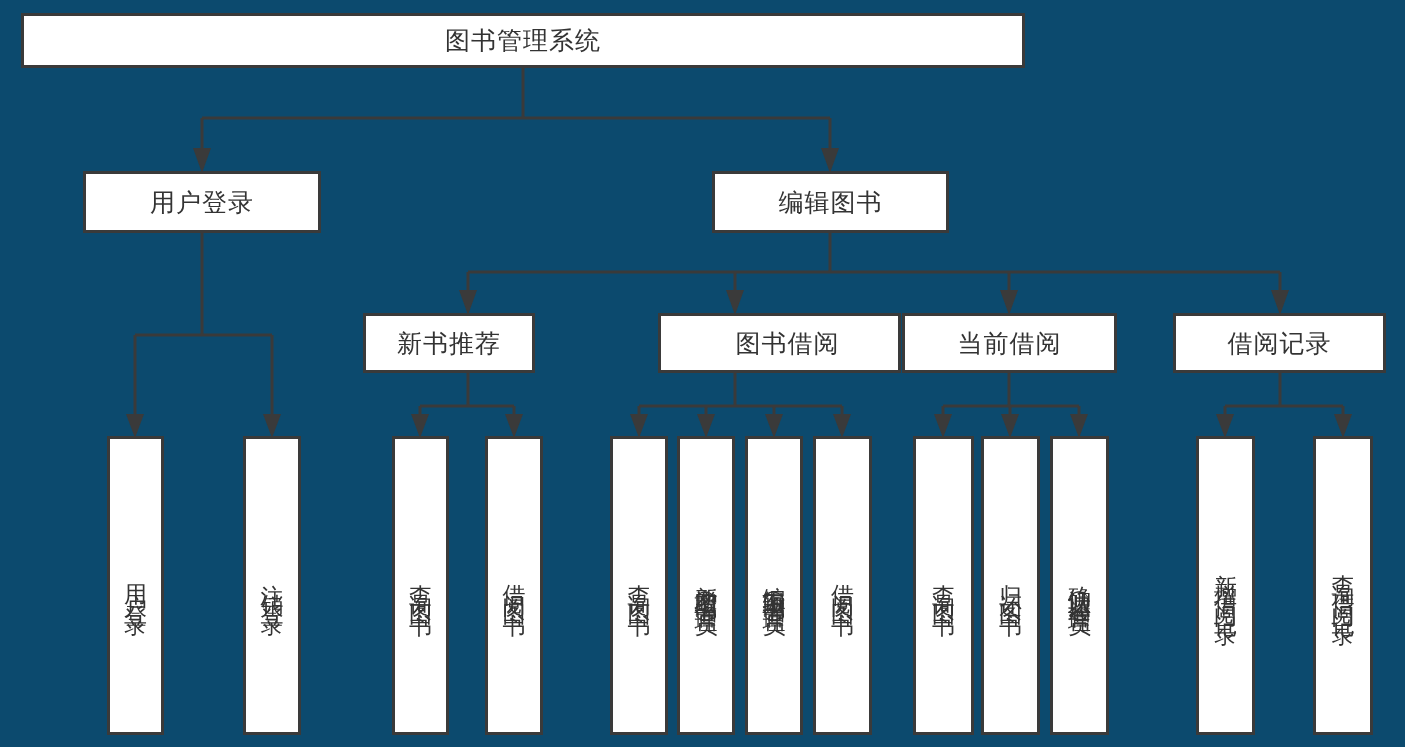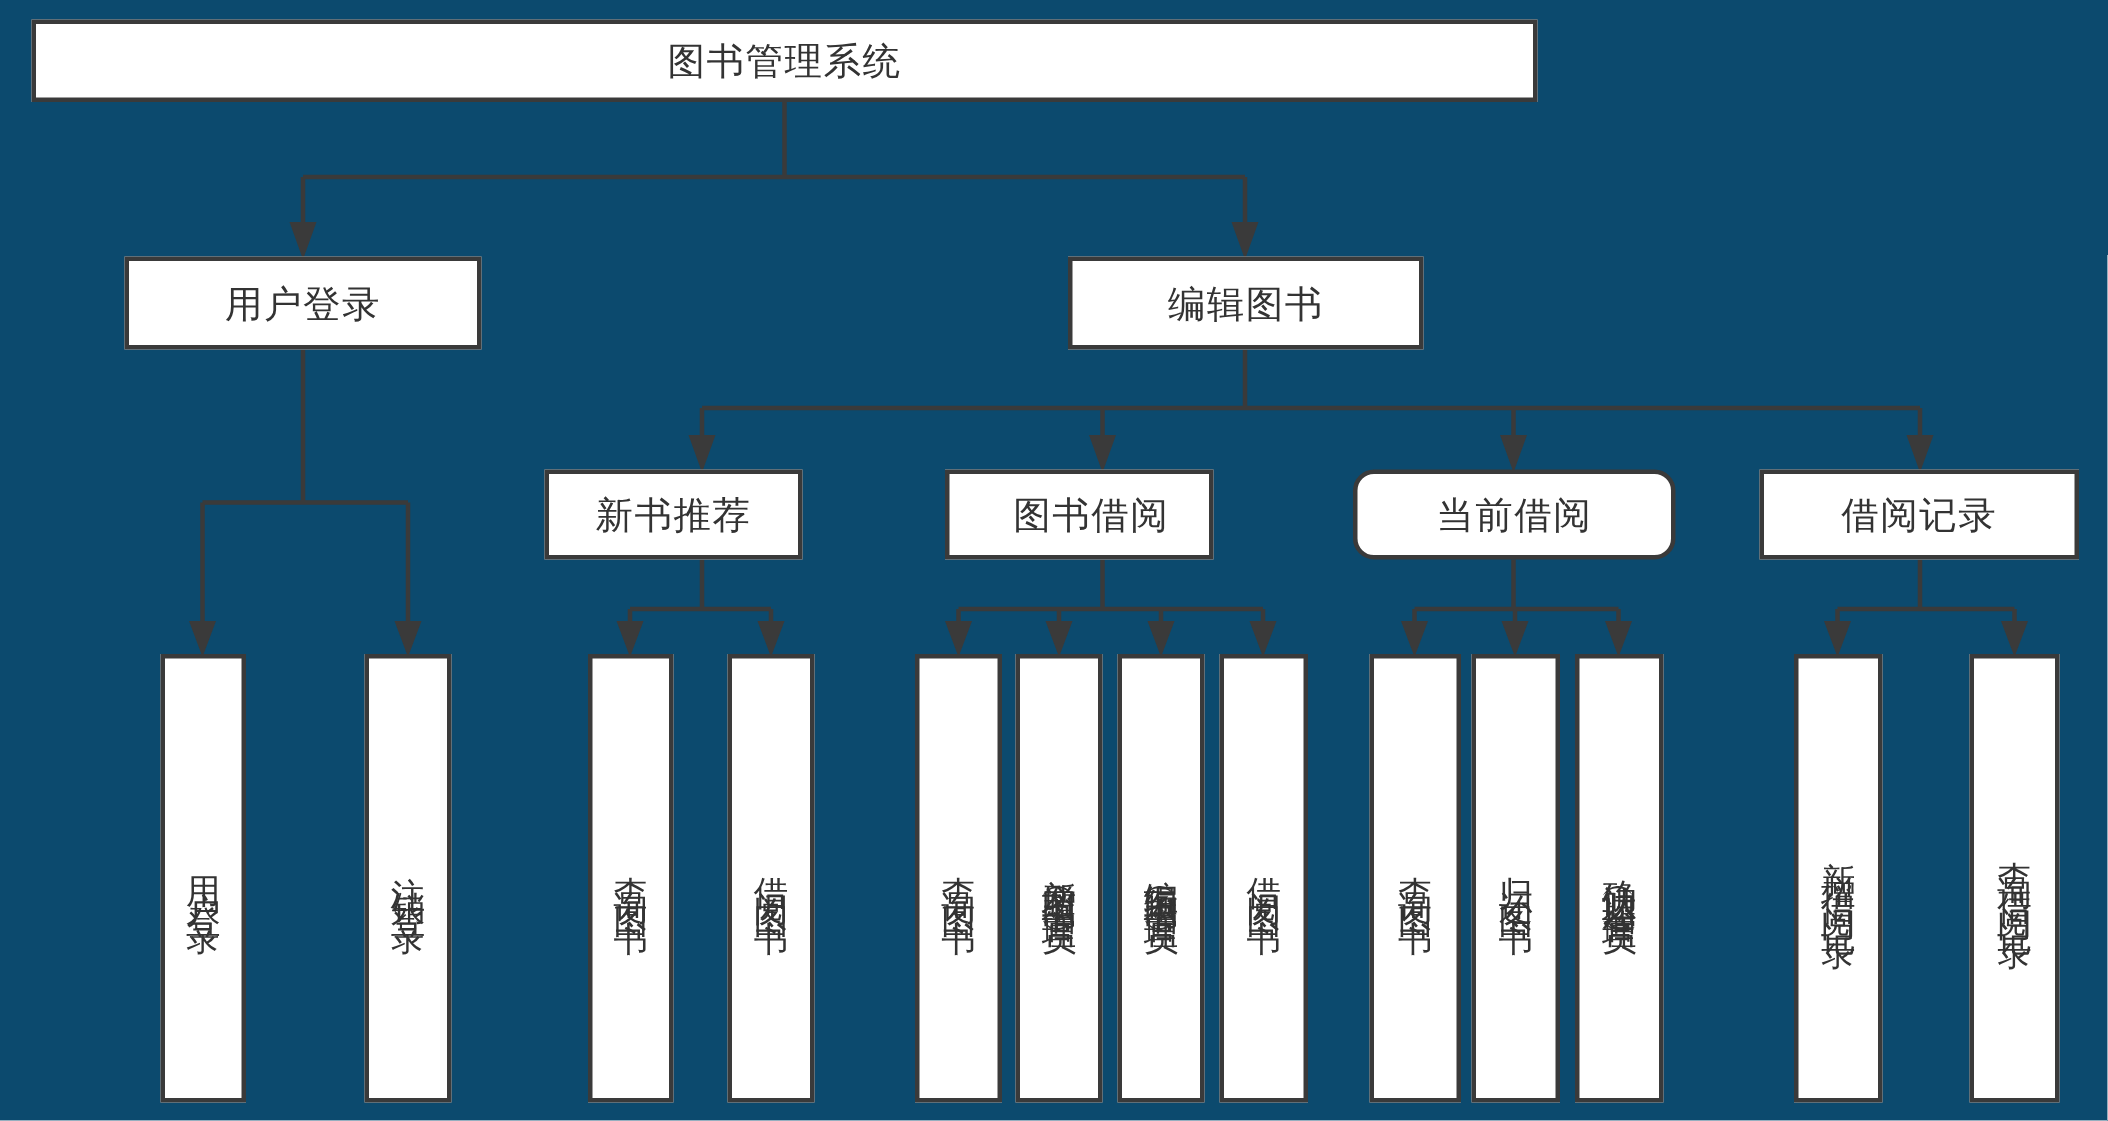--- a/index.html
+++ b/index.html
@@ -35,22 +35,22 @@
     letter-spacing: 10px;
     line-height: 1;
   }
   .v.long { letter-spacing: 4px; }
 
   
   .p-root       { left: 21px;   top: 13px;  width: 1004px; height: 55px; }
   .p-userlogin  { left: 83px;   top: 171px; width: 238px;  height: 62px; }
   .p-bookmgmt   { left: 712px;  top: 171px; width: 237px;  height: 62px; }
   .p-newbooks   { left: 363px;  top: 313px; width: 172px;  height: 60px; }
-  .p-borrow     { left: 630px;  top: 313px; width: 179px;  height: 60px; padding-left: 16px; }
-  .p-current    { left: 902px;  top: 313px; width: 215px;  height: 60px; border-radius: 14px; }
+  .p-borrow     { left: 658px;  top: 313px; width: 243px;  height: 60px; padding-left: 16px; }
+  .p-current    { left: 902px;  top: 313px; width: 215px;  height: 60px; }
   .p-records    { left: 1173px; top: 313px; width: 213px;  height: 60px; }
   .p-login      { left: 107px;  top: 436px; width: 57px;   height: 299px; }
   .p-logout     { left: 243px;  top: 436px; width: 58px;   height: 299px; }
   .p-nbquery    { left: 392px;  top: 436px; width: 57px;   height: 299px; }
   .p-nbborrow   { left: 485px;  top: 436px; width: 58px;   height: 299px; }
   .p-bwquery    { left: 610px;  top: 436px; width: 58px;   height: 299px; }
   .p-bwadd      { left: 677px;  top: 436px; width: 58px;   height: 299px; }
   .p-bwedit     { left: 745px;  top: 436px; width: 58px;   height: 299px; }
   .p-bwborrow   { left: 813px;  top: 436px; width: 59px;   height: 299px; }
   .p-curquery   { left: 913px;  top: 436px; width: 61px;   height: 299px; }

